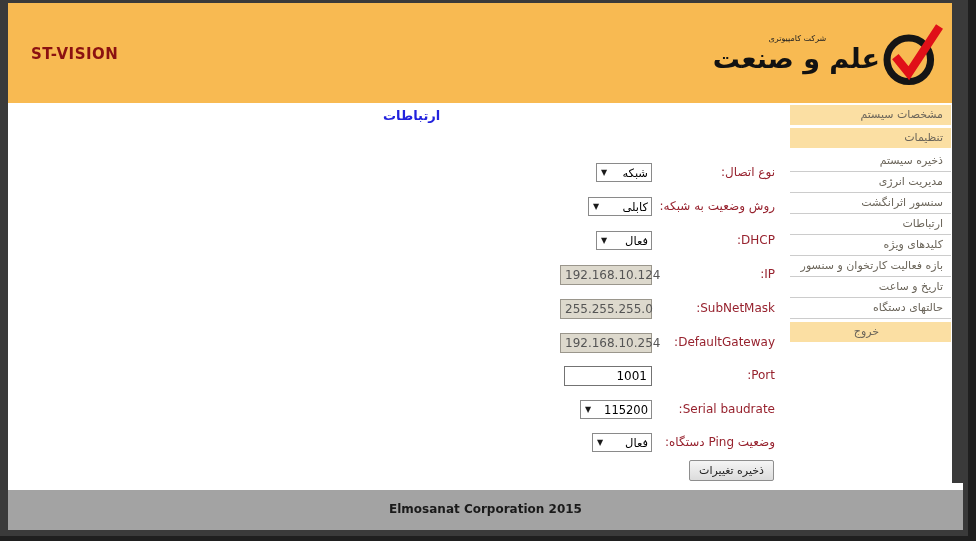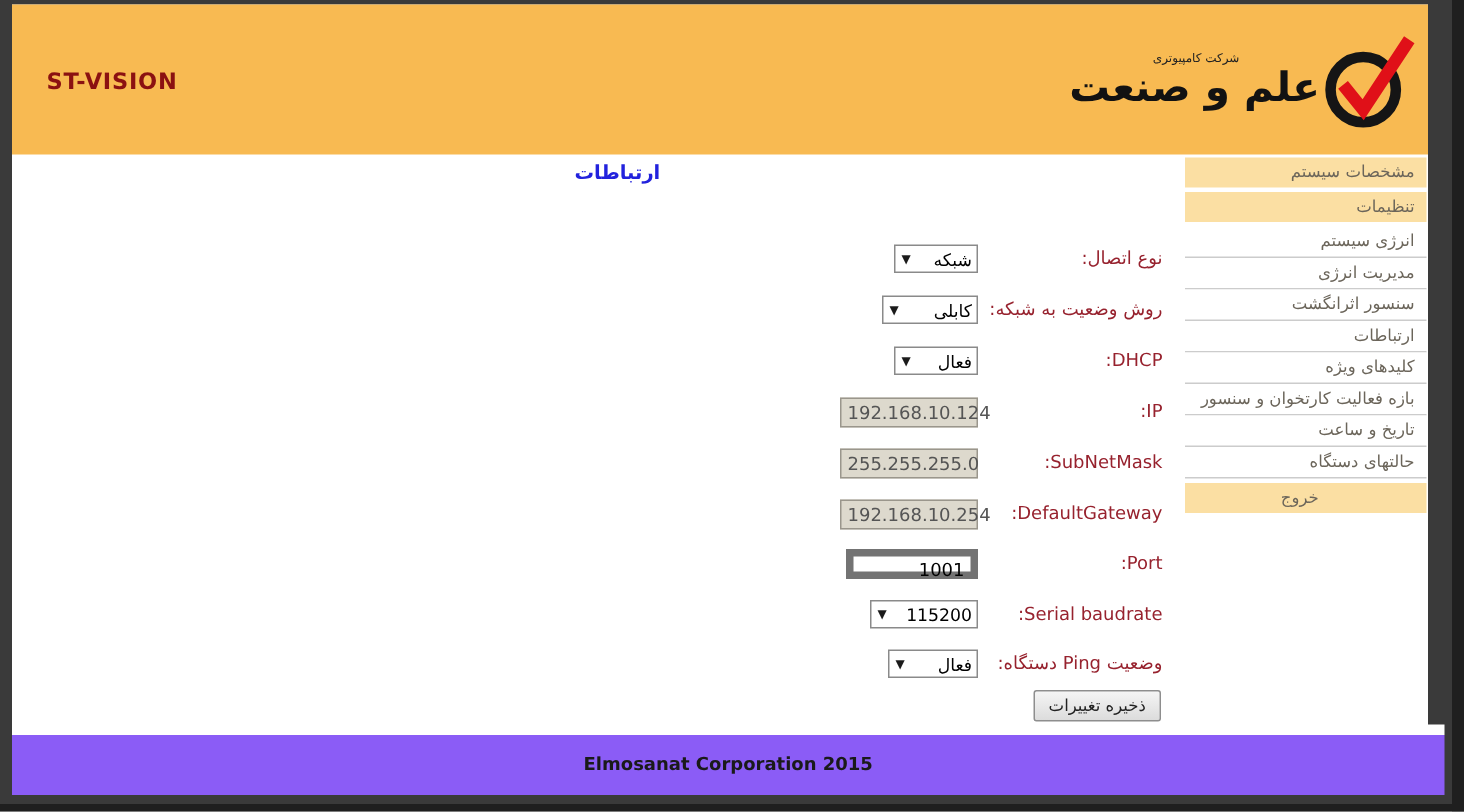--- a/index.html
+++ b/index.html
@@ -32,36 +32,36 @@
   .form-row { position:absolute; left:0; width:944px; height:21px; }
   .f-label { position:absolute; right:177px; top:2px; direction:rtl; white-space:nowrap;
              color:#97222e; font-size:12px; }
   .f-control { position:absolute; right:300px; top:0; }
   .ui-select { display:flex; align-items:center; justify-content:space-between;
                height:19px; border:1px solid #8a8a8a; background:#fff; padding:0 3px 0 4px; }
   .ui-select .arrow { font-size:8px; color:#1a1a1a; line-height:1; }
   .ui-select .val { direction:rtl; font-size:11.5px; color:#000; white-space:nowrap; }
   .ui-input { height:20px; border:1px solid #9a968c; background:#ddd9cd; color:#555;
               text-align:right; padding:0 4px; font-size:12px; line-height:18px;margin-left:48px; }
-  .ui-input.enabled { background:#fff; border:5px solid #737373; color:#000; }
+  .ui-input.enabled { background:#fff; border:1px solid #737373; color:#000; }
   .save-btn { position:absolute; right:178px; top:457px; width:85px; height:21px;
               background:linear-gradient(#f5f5f5,#dcdcdc); border:1px solid #8e8e8e;
               border-radius:2px; font-size:11px; color:#222; direction:rtl;
               text-align:center; line-height:19px; font-family:"DejaVu Sans", sans-serif; }
 
   
   .sidebar { position:absolute; right:1px; top:102px; width:161px; font-size:11px; color:#6b655a; }
   .sb-item { height:21px; line-height:20px; direction:rtl; text-align:right; padding-right:8px;
              background:#fff; border-bottom:1px solid #cccccc; white-space:nowrap; overflow:hidden; cursor:default; }
   .sb-item.hl { background:#fbdfa3; border-bottom:none; height:20px; margin-bottom:3px; }
   .sb-item.hl-last { margin-top:3px;text-align:center; }
 
   
   .footer-shoulder { position:absolute; left:944px; top:480px; width:11px; height:7px; background:#fff; }
-  .page-footer { position:absolute; left:0; top:487px; width:955px; height:40px; background:#8b5cf6;
+  .page-footer { position:absolute; left:0; top:487px; width:955px; height:40px; background:#a3a3a3;
                  text-align:center; }
   .footer-text { font-size:12px; font-weight:bold; color:#1a1a1a; line-height:38px; }
 </style>
 </head>
 <body>
 
 <div class="frame-strip" id="frame-right"></div>
 <div class="frame-strip" id="frame-bottom"></div>
 
 <div class="page">
@@ -150,21 +150,21 @@
           <span class="val">فعال</span>
         </span>
       </span>
   </div>
 
   <button class="save-btn">ذخیره تغییرات</button>
 
   <div class="sidebar">
     <div class="sb-item hl">مشخصات سیستم</div>
     <div class="sb-item hl">تنظیمات</div>
-    <div class="sb-item">انرژی سیستم</div>
+    <div class="sb-item">ذخیره سیستم</div>
     <div class="sb-item">مدیریت انرژی</div>
     <div class="sb-item">سنسور اثرانگشت</div>
     <div class="sb-item">ارتباطات</div>
     <div class="sb-item">کلیدهای ویژه</div>
     <div class="sb-item">بازه فعالیت کارتخوان و سنسور</div>
     <div class="sb-item">تاریخ و ساعت</div>
     <div class="sb-item">حالتهای دستگاه</div>
     <div class="sb-item hl hl-last">خروج</div>
   </div>
 

